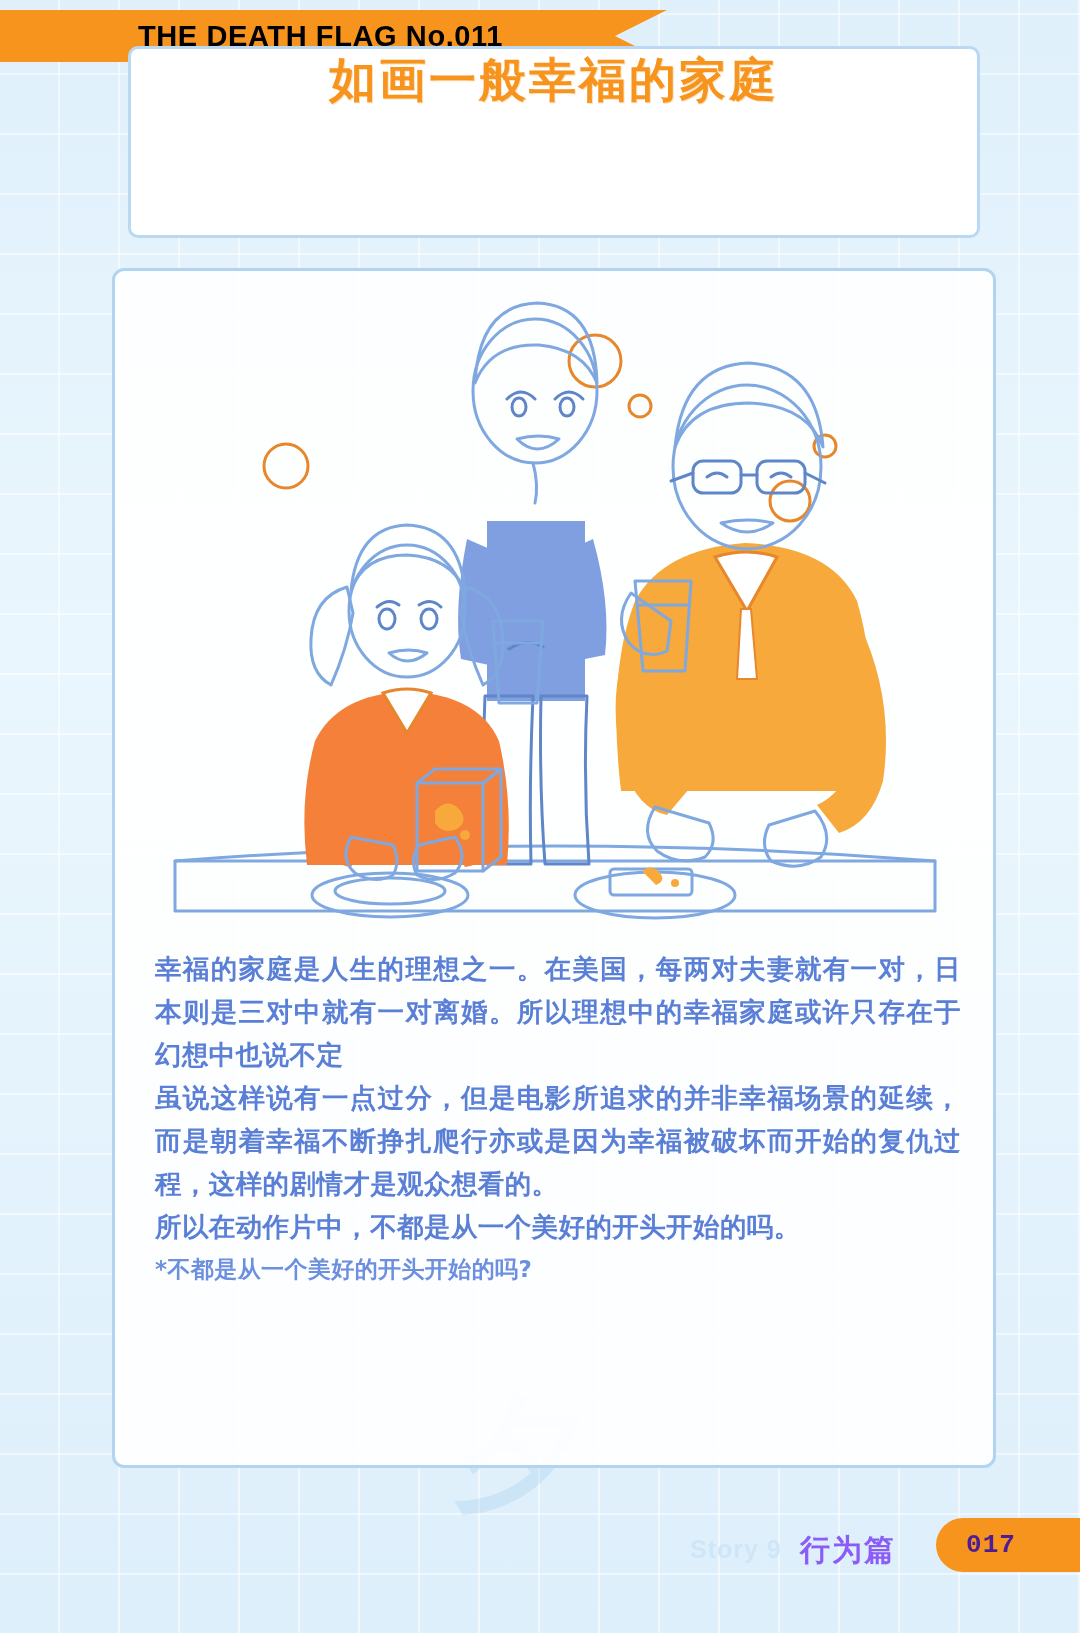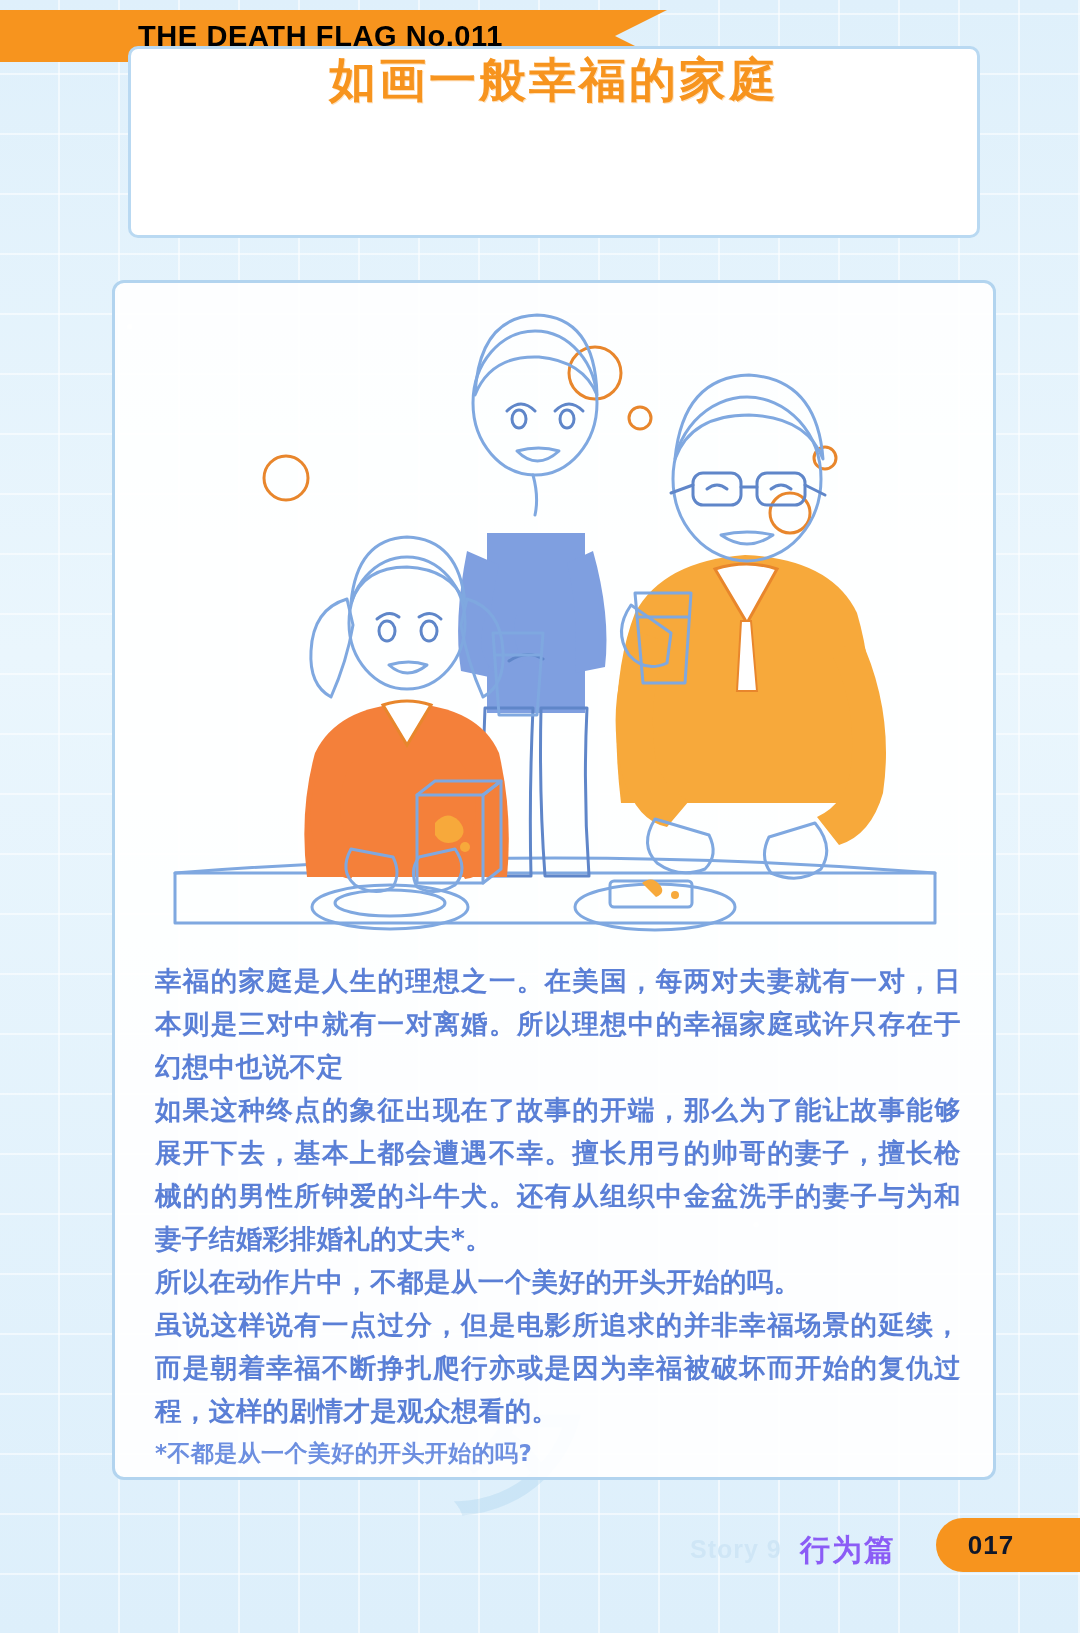--- a/index.html
+++ b/index.html
@@ -106,21 +106,20 @@
   .content-box {
     position: absolute;
     left: 112px;
     top: 268px;
     width: 884px;
     height: 1200px;
     background: rgba(255,255,255,0.92);
     border: 3px solid #b2d4ef;
     border-radius: 12px;
     box-sizing: border-box;
-    margin-top: 12px;
   }
 
   
   .illus {
     position: absolute;
     left: 0;
     top: 0;
     width: 884px;
     height: 670px;
   }
@@ -175,26 +174,26 @@
     top: 1518px;
     width: 144px;
     height: 54px;
     background: #f7941e;
     border-radius: 27px 0 0 27px;
     display: flex;
     align-items: center;
     justify-content: center;
   }
   .page-number {
-    color: #0f172a;
+    color: #4c1d95;
     font-size: 26px;
     font-weight: bold;
     letter-spacing: 1px;
     margin-right: 34px;
-    font-family: Liberation Sans, sans-serif;
+    font-family: Liberation Mono, monospace;
   }
 </style>
 </head>
 <body>
 
 <div class="page-bg"></div>
 
 <div class="watermark">夕</div>
 
 <div class="flag-bar">
@@ -315,23 +314,22 @@
       <path d="M302 512 L368 512 L368 600 L302 600 Z" class="ln" fill="#ffffff"></path>
       <path d="M302 512 L320 498 L386 498 L368 512" class="ln" fill="#ffffff"></path>
       <path d="M368 512 L386 498 L386 586 L368 600" class="ln" fill="#ffffff"></path>
       <path d="M320 540 q12 -14 24 -2 q10 12 -2 20 q-14 6 -22 -6 Z" class="fo"></path>
       <circle cx="350" cy="564" r="5" class="fo"></circle>
     </g>
   </svg>
 
   <div class="body-text">
     <p>幸福的家庭是人生的理想之一。在美国，每两对夫妻就有一对，日本则是三对中就有一对离婚。所以理想中的幸福家庭或许只存在于幻想中也说不定</p>
-    <p>如果这种终点的象征出现在了故事的开端，那么为了能让故事能够展开下去，基本上都会遭遇不幸。擅长用弓的帅哥的妻子，擅长枪械的的男性所钟爱的斗牛犬。还有从组织中金盆洗手的妻子与为和妻子结婚彩排婚礼的丈夫*。</p>
+    <p>虽说这样说有一点过分，但是电影所追求的并非幸福场景的延续，而是朝着幸福不断挣扎爬行亦或是因为幸福被破坏而开始的复仇过程，这样的剧情才是观众想看的。</p>
     <p>所以在动作片中，不都是从一个美好的开头开始的吗。</p>
-    <p>虽说这样说有一点过分，但是电影所追求的并非幸福场景的延续，而是朝着幸福不断挣扎爬行亦或是因为幸福被破坏而开始的复仇过程，这样的剧情才是观众想看的。</p>
     <p class="footnote">*不都是从一个美好的开头开始的吗?</p>
   </div>
 
 </div>
 
 <div class="footer-story">Story 9</div>
 <div class="footer-section">行为篇</div>
 <div class="page-number-badge">
   <span class="page-number">017</span>
 </div>

